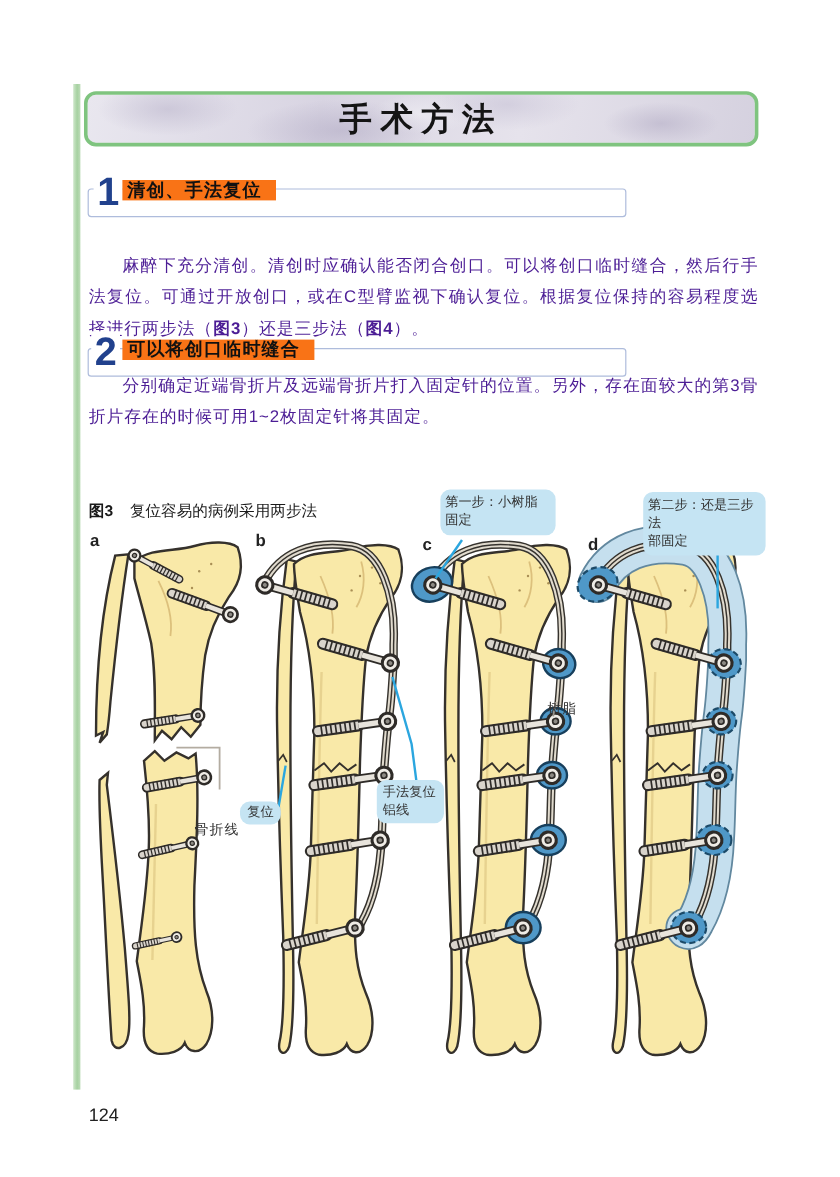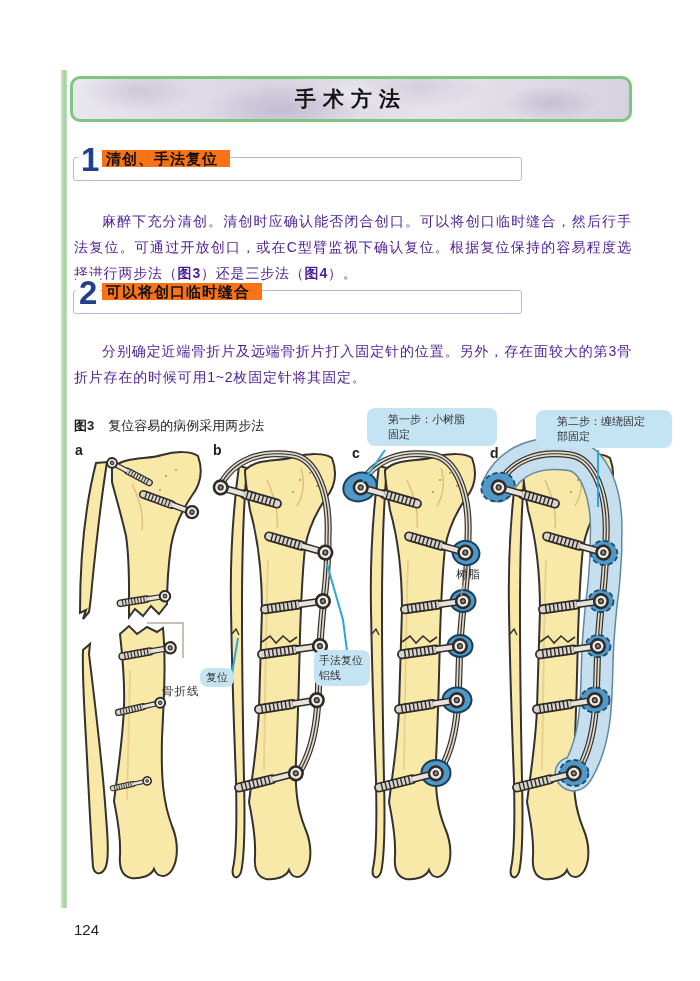--- a/index.html
+++ b/index.html
@@ -14,37 +14,37 @@
   .header-box{position:absolute;left:70px;top:76px;width:556px;height:40px;
     border:3px solid #7fc47f;border-radius:10px;
     background:
       radial-gradient(ellipse 90px 34px at 12% 30%, rgba(186,180,203,.55), transparent 65%),
       radial-gradient(ellipse 120px 40px at 38% 75%, rgba(172,165,192,.5), transparent 65%),
       radial-gradient(ellipse 100px 36px at 63% 20%, rgba(199,194,214,.6), transparent 60%),
       radial-gradient(ellipse 80px 30px at 86% 60%, rgba(178,171,196,.55), transparent 60%),
       radial-gradient(ellipse 60px 24px at 50% 40%, rgba(235,233,240,.9), transparent 70%),
       linear-gradient(100deg,#e9e7ef,#d8d4e2 35%,#e6e3ec 65%,#d5d1df);
     display:flex;align-items:center;justify-content:center;}
-  .header-title{font-size:21px;font-weight:bold;color:#141414;letter-spacing:7px;}
+  .header-title{font-size:27px;font-weight:bold;color:#141414;letter-spacing:7px;}
   
   .sec-box{position:absolute;left:73px;width:447px;height:22px;
     border:1.5px solid #aebcdc;border-radius:3px;background:transparent;}
   .sec-num{position:absolute;font-size:33px;line-height:33px;font-weight:bold;
     color:#21418d;background:#fff;padding:0 3px;z-index:2;}
   .sec-title{position:absolute;font-size:15px;line-height:17px;font-weight:bold;color:#111;
     background:#f97316;padding:0 12px 0 4px;z-index:2;letter-spacing:1px;}
   
   .para{position:absolute;left:74px;width:558px;font-size:14px;line-height:26px;
     text-align:justify;text-indent:2em;letter-spacing:0.8px;color:#4c1d95;}
   .para b{font-weight:bold;}
   
   .fig-caption{position:absolute;left:74px;top:417px;font-size:13px;color:#1a1a1a;z-index:3;}
   .fig-caption .cap-label{font-weight:bold;margin-right:14px;}
   .panel-letter{position:absolute;font-size:14px;font-weight:bold;color:#222;z-index:3;}
-  .callout{position:absolute;background:#c5e4f3;border-radius:8px;padding:4px 21px;
+  .callout{position:absolute;background:#c5e4f3;border-radius:8px;padding:4px 4px;
     font-size:11px;line-height:15px;color:#333;z-index:3;}
   .callout span{display:block;}
   .small-label{position:absolute;font-size:11.5px;color:#333;z-index:3;letter-spacing:1px;}
   .fig-svg{position:absolute;left:65px;top:405px;z-index:1;}
   .page-num{position:absolute;left:74px;top:921px;font-size:15px;color:#222;}
 </style>
 </head>
 <body>
 
 <div class="leftbar"></div>
@@ -56,47 +56,47 @@
 <div class="sec-box" style="top:157px"></div>
 <span class="sec-num" style="left:78px;top:143px">1</span>
 <span class="sec-title" style="left:102px;top:150px">清创、手法复位</span>
 
 <p class="para" style="top:194px"><span>麻醉下充分清创。清创时应确认能否闭合创口。可以将创口临时缝合，然后行手法复位。可通过开放创口，或在C型臂监视下确认复位。根据复位保持的容易程度选择进行两步法（</span><b>图3</b><span>）还是三步法（</span><b>图4</b><span>）。</span></p>
 
 <div class="sec-box" style="top:290px"></div>
 <span class="sec-num" style="left:76px;top:276px">2</span>
 <span class="sec-title" style="left:102px;top:283px">可以将创口临时缝合</span>
 
-<p class="para" style="top:324px"><span>分别确定近端骨折片及远端骨折片打入固定针的位置。另外，存在面较大的第3骨折片存在的时候可用1~2枚固定针将其固定。</span></p>
+<p class="para" style="top:294px"><span>分别确定近端骨折片及远端骨折片打入固定针的位置。另外，存在面较大的第3骨折片存在的时候可用1~2枚固定针将其固定。</span></p>
 
 <div class="fig-caption">
   <span class="cap-label">图3</span><span>复位容易的病例采用两步法</span>
 </div>
 <span class="panel-letter" style="left:75px;top:442px">a</span>
 <span class="panel-letter" style="left:213px;top:442px">b</span>
 <span class="panel-letter" style="left:352px;top:445px">c</span>
 <span class="panel-letter" style="left:490px;top:445px">d</span>
 
 <div class="callout" style="left:367px;top:408px;width:88px">
   <span>第一步：小树脂</span>
   <span>固定</span>
 </div>
 <div class="callout" style="left:536px;top:410px;width:94px">
-  <span>第二步：缠绕固定</span>
+  <span>第二步：还是三步法</span>
   <span>部固定</span>
 </div>
 <span class="small-label" style="left:162px;top:684px">骨折线</span>
 <div class="callout" style="left:200px;top:668px;padding:2px 6px">
   <span>复位</span>
 </div>
 <div class="callout" style="left:314px;top:650px;width:46px;padding:3px 5px">
   <span>手法复位</span>
   <span>铝线</span>
 </div>
-<span class="small-label" style="left:456px;top:567px">树脂</span>
+<span class="small-label" style="left:456px;top:583px">树脂</span>
 
 <svg class="fig-svg" width="575" height="500" viewBox="0 0 575 500">
   <defs>
     <g id="screw">
       <line x1="-2" y1="0" x2="32" y2="0" stroke="#2e2b28" stroke-width="10" stroke-linecap="round"></line>
       <line x1="-2" y1="0" x2="32" y2="0" stroke="#d9d4cc" stroke-width="6.5" stroke-linecap="round"></line>
       <g stroke="#2e2b28" stroke-width="1.4">
         <line x1="1" y1="-4.6" x2="1" y2="4.6"></line>
           <line x1="5" y1="-4.6" x2="5" y2="4.6"></line>
         <line x1="9" y1="-4.6" x2="9" y2="4.6"></line>

